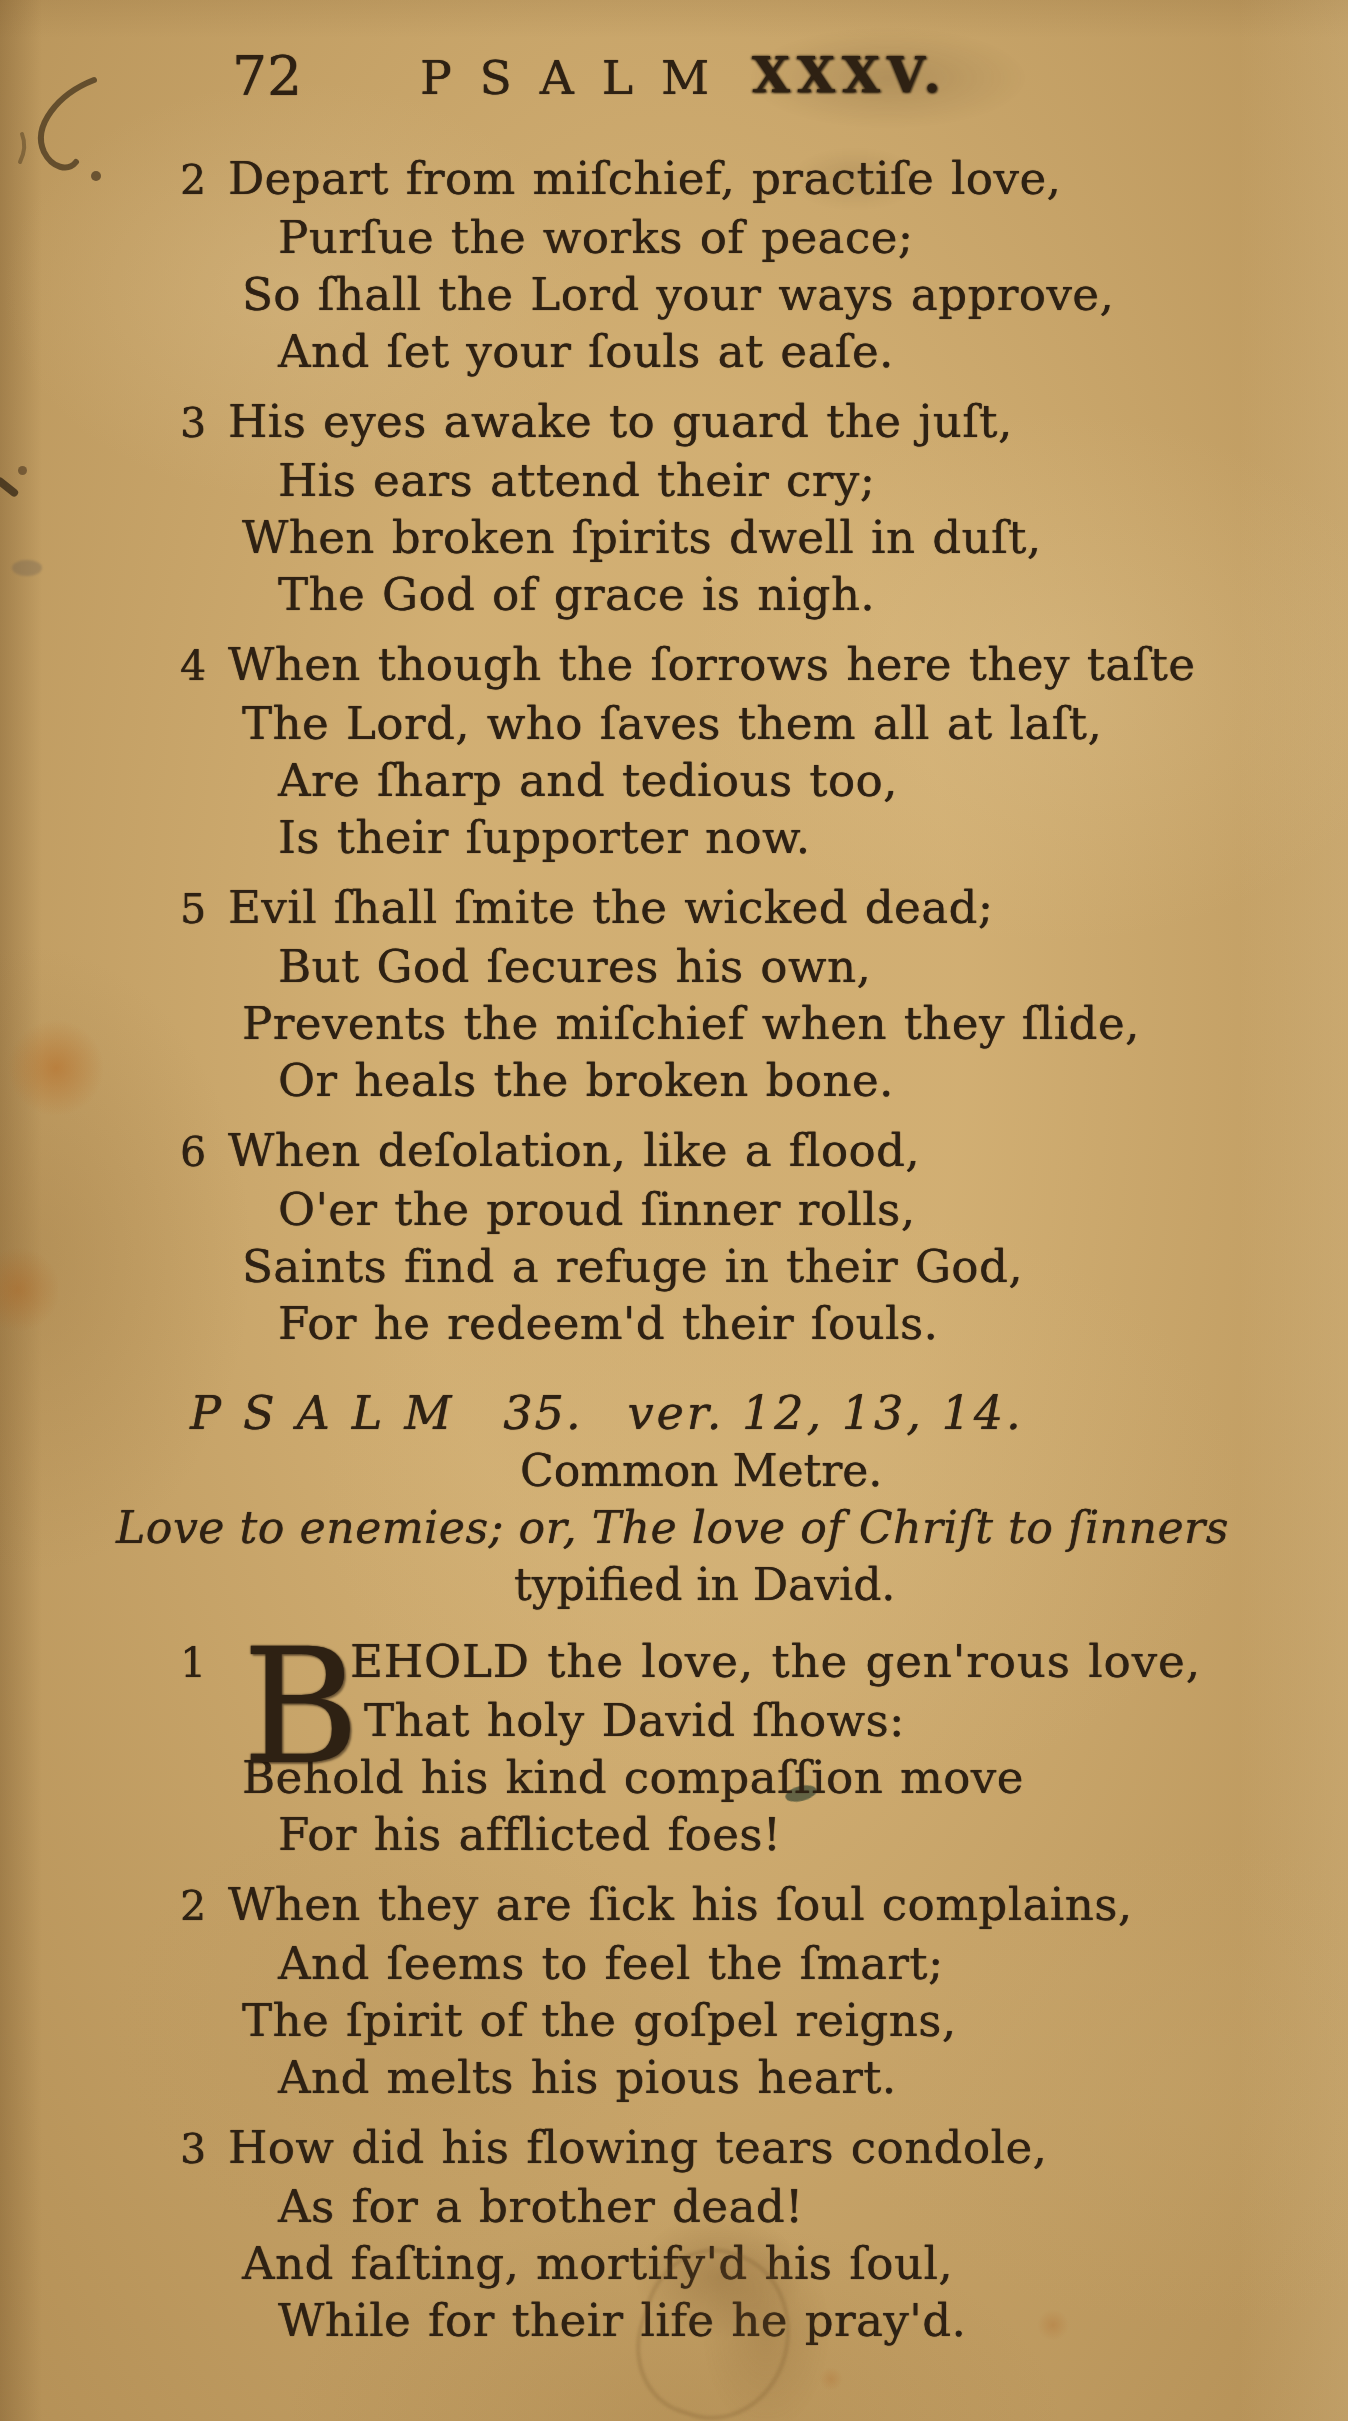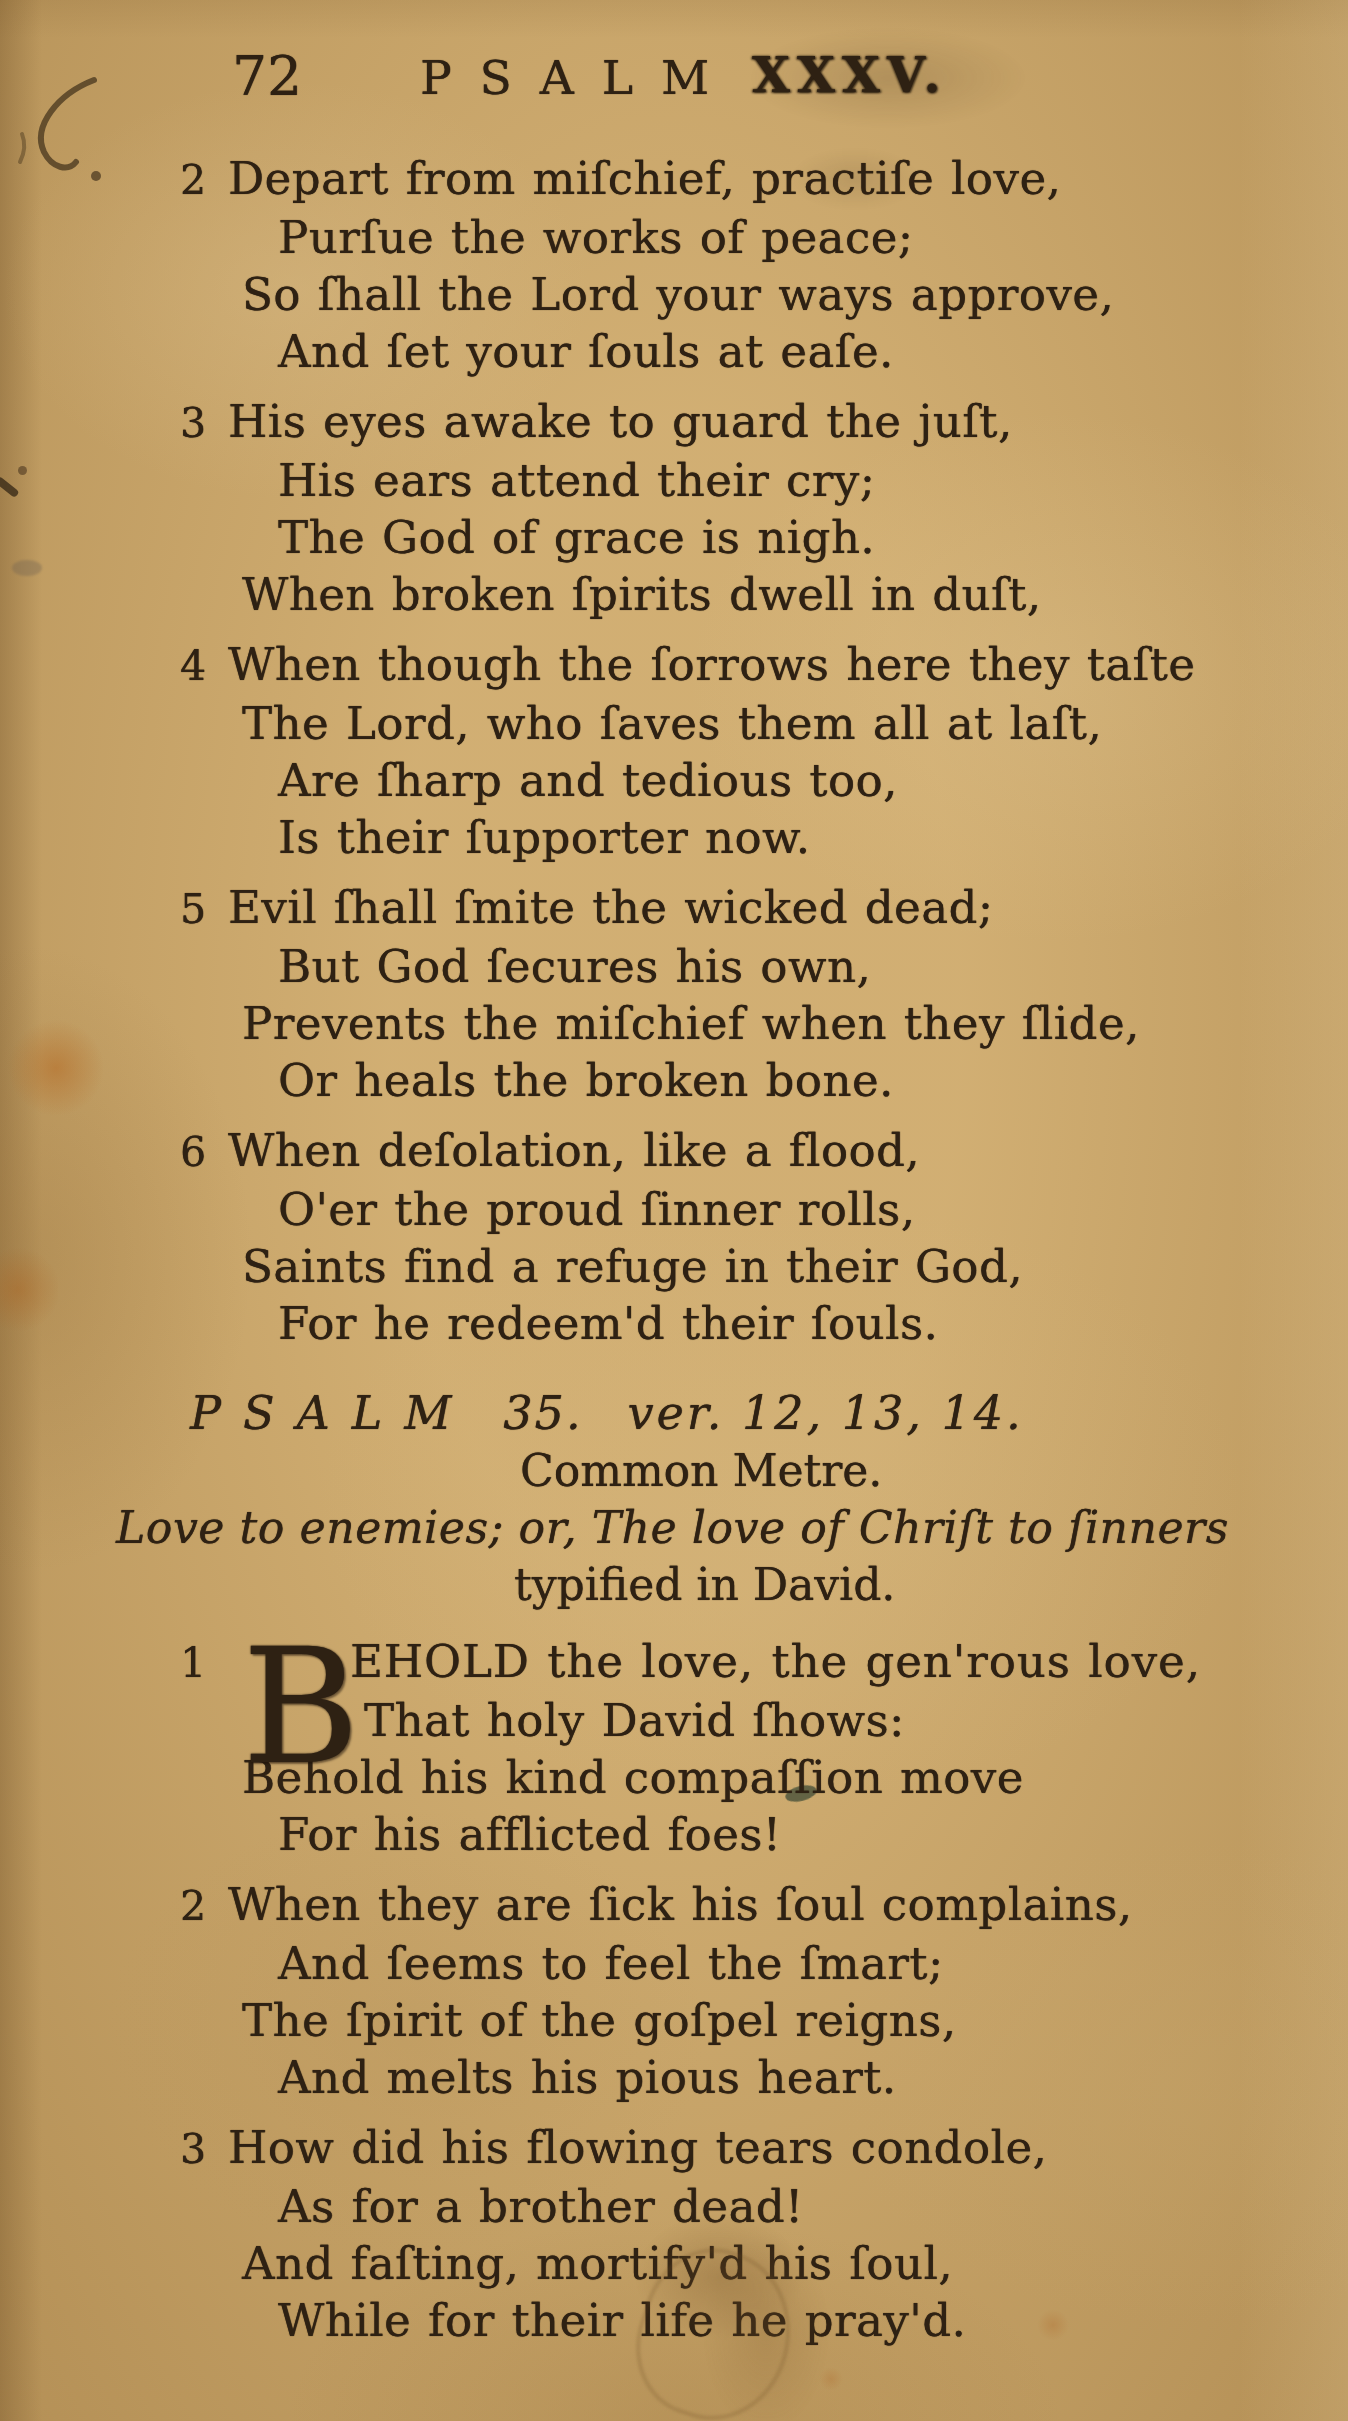--- a/index.html
+++ b/index.html
@@ -132,22 +132,22 @@
     <div class="stanza">
       <p class="vl l1 txt"><span class="vnum">2</span><span>Depart from miſchief, practiſe love,</span></p>
       <p class="vl l2 txt">Purſue the works of peace;</p>
       <p class="vl l3 txt">So ſhall the Lord your ways approve,</p>
       <p class="vl l4 txt">And ſet your ſouls at eaſe.</p>
     </div>
 
     <div class="stanza">
       <p class="vl l1 txt"><span class="vnum">3</span><span>His eyes awake to guard the juſt,</span></p>
       <p class="vl l2 txt">His ears attend their cry;</p>
+      <p class="vl l3 txt">When broken ſpirits dwell in duſt,</p>
       <p class="vl l4 txt">The God of grace is nigh.</p>
-      <p class="vl l3 txt">When broken ſpirits dwell in duſt,</p>
     </div>
 
     <div class="stanza">
       <p class="vl l1 txt"><span class="vnum">4</span><span>When though the ſorrows here they taſte</span></p>
       <p class="vl l3 txt">The Lord, who ſaves them all at laſt,</p>
       <p class="vl l2 txt">Are ſharp and tedious too,</p>
       <p class="vl l4 txt">Is their ſupporter now.</p>
     </div>
 
     <div class="stanza">

